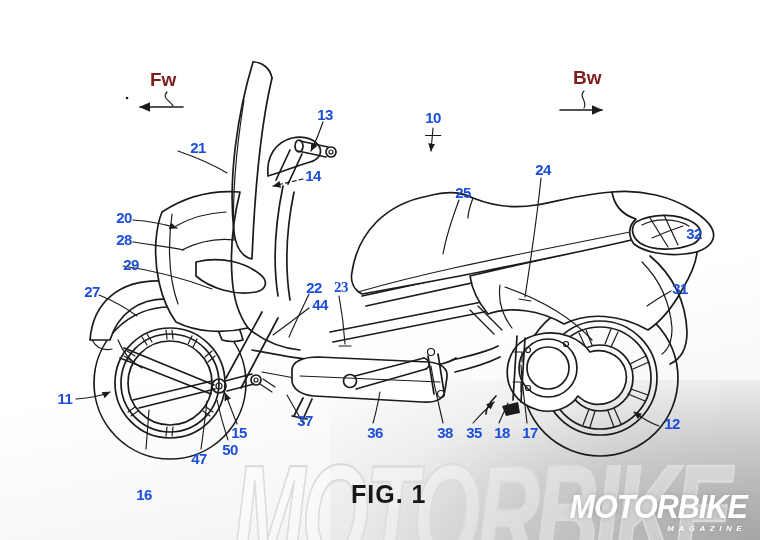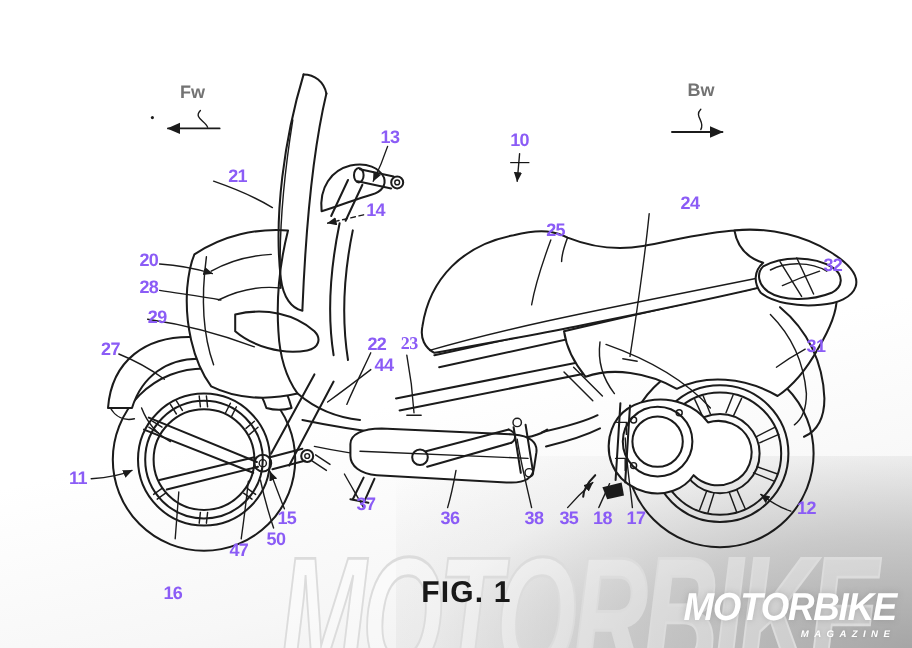--- a/index.html
+++ b/index.html
@@ -11,26 +11,26 @@
   .stage{position:absolute;inset:0;width:760px;height:540px;}
   .corner-shade{
     position:absolute;right:0;bottom:0;width:430px;height:160px;pointer-events:none;
     background:radial-gradient(130% 140% at 100% 100%,
       rgba(148,148,148,.80) 0%,rgba(163,163,163,.52) 42%,
       rgba(195,195,195,.20) 72%,rgba(255,255,255,0) 100%);
   }
   svg.layer{position:absolute;left:0;top:0;}
   .ref{
     position:absolute;transform:translate(-50%,0);
-    font-weight:700;font-size:15px;line-height:1;color:#8b5cf6;
+    font-weight:700;font-size:15px;line-height:1;color:#1d4ed8;
     letter-spacing:-.5px;white-space:nowrap;
   }
   .ref.u{border-bottom:1.5px solid #141414;padding-bottom:10px;}
   .dir-label{
-    position:absolute;font-weight:700;font-size:15px;line-height:1;color:#737373;
+    position:absolute;font-weight:700;font-size:19px;line-height:1;color:#7f1d1d;
   }
   .caption{
     position:absolute;left:351px;top:480px;
     font-size:25px;font-weight:700;letter-spacing:1px;color:#181818;
   }
   .logo{position:absolute;right:13px;bottom:7px;text-align:right;color:#fff;}
   .logo-title{
     font-size:30px;font-weight:700;font-style:italic;letter-spacing:-1px;
     line-height:.95;transform:scale(1.02,1.08);transform-origin:right bottom;
     text-shadow:0 0 5px rgba(110,110,110,.35);
@@ -258,22 +258,22 @@
       <path class="ldr" marker-end="url(#ah)" d="M 659,426 C 650,423 642,418 634,412"></path>
     </g>
   </svg>
 
   <div id="ref-layer">
       <div class="ref" style="left: 166px; top: 140px; margin-left: 32px;">21</div>
       <div class="ref" style="left: 325px; top: 107px;">13</div>
       <div class="ref" style="left: 313px; top: 168px;">14</div>
       <div class="ref u" style="left: 433px; top: 110px;">10</div>
       <div class="ref" style="left: 463px; top: 185px;">25</div>
-      <div class="ref" style="left: 543px; top: 162px; margin-left: 32px;">24</div>
-      <div class="ref" style="left: 694px; top: 214px;">32</div>
+      <div class="ref" style="left: 543px; top: 162px;">24</div>
+      <div class="ref" style="left: 694px; top: 226px;">32</div>
       <div class="ref" style="left: 680px; top: 281px;">31</div>
       <div class="ref" style="left: 124px; top: 210px;">20</div>
       <div class="ref" style="left: 124px; top: 232px;">28</div>
       <div class="ref" style="left: 113px; top: 257px; margin-left: 18px;">29</div>
       <div class="ref" style="left: 92px; top: 284px;">27</div>
       <div class="ref" style="left: 314px; top: 280px;">22</div>
       <div class="ref" style="left: 341px; top: 280px; font-family: Liberation Serif, serif;">23</div>
       <div class="ref" style="left: 320px; top: 297px;">44</div>
       <div class="ref" style="left: 65px; top: 391px;">11</div>
       <div class="ref" style="left: 144px; top: 451px; margin-top: 36px;">16</div>

